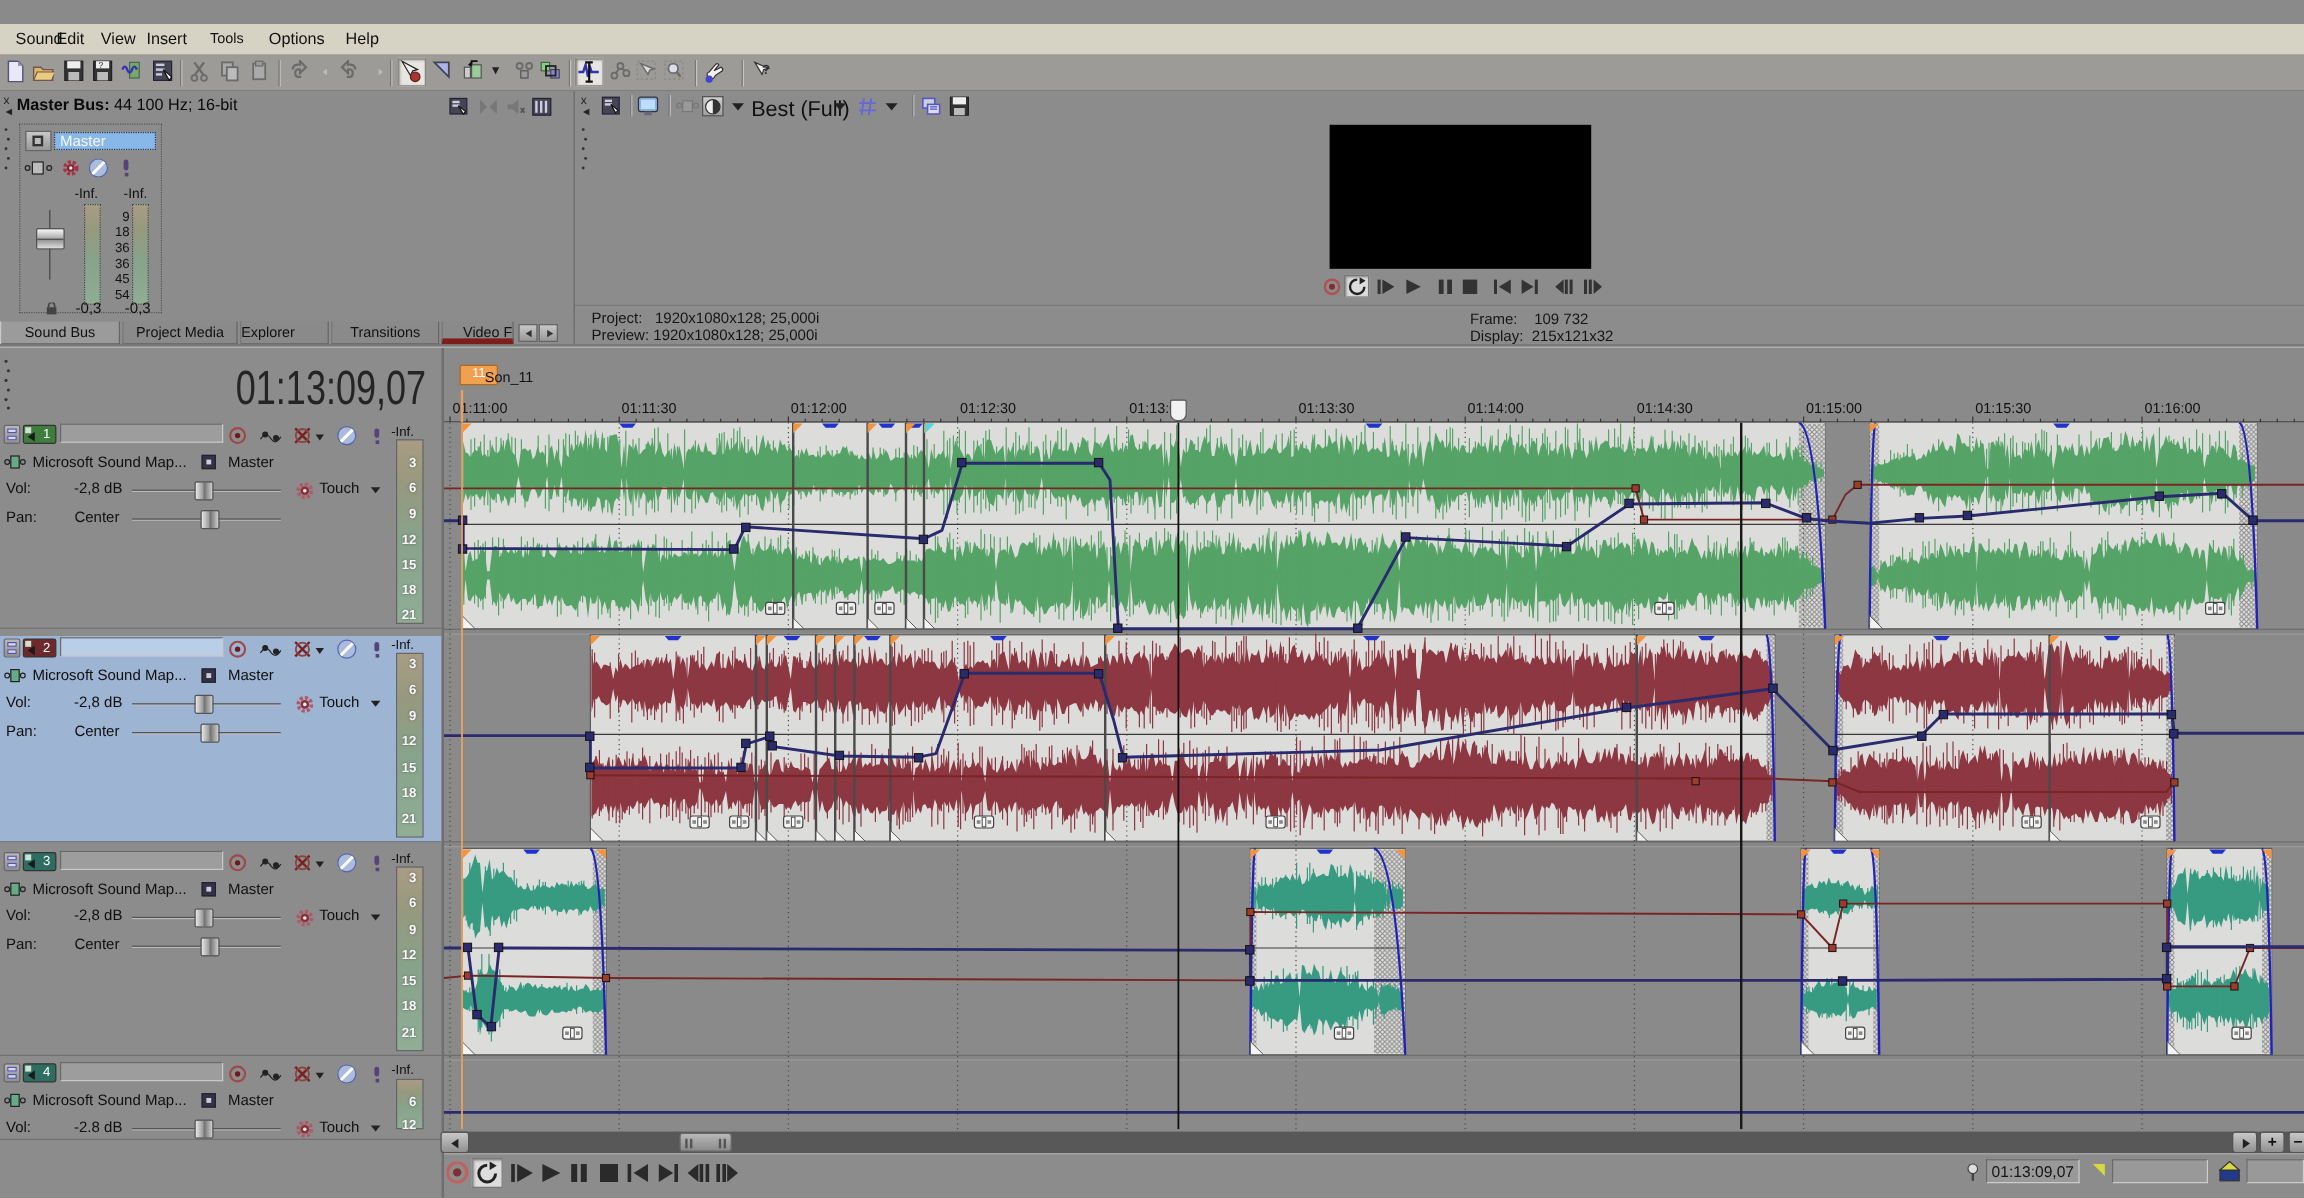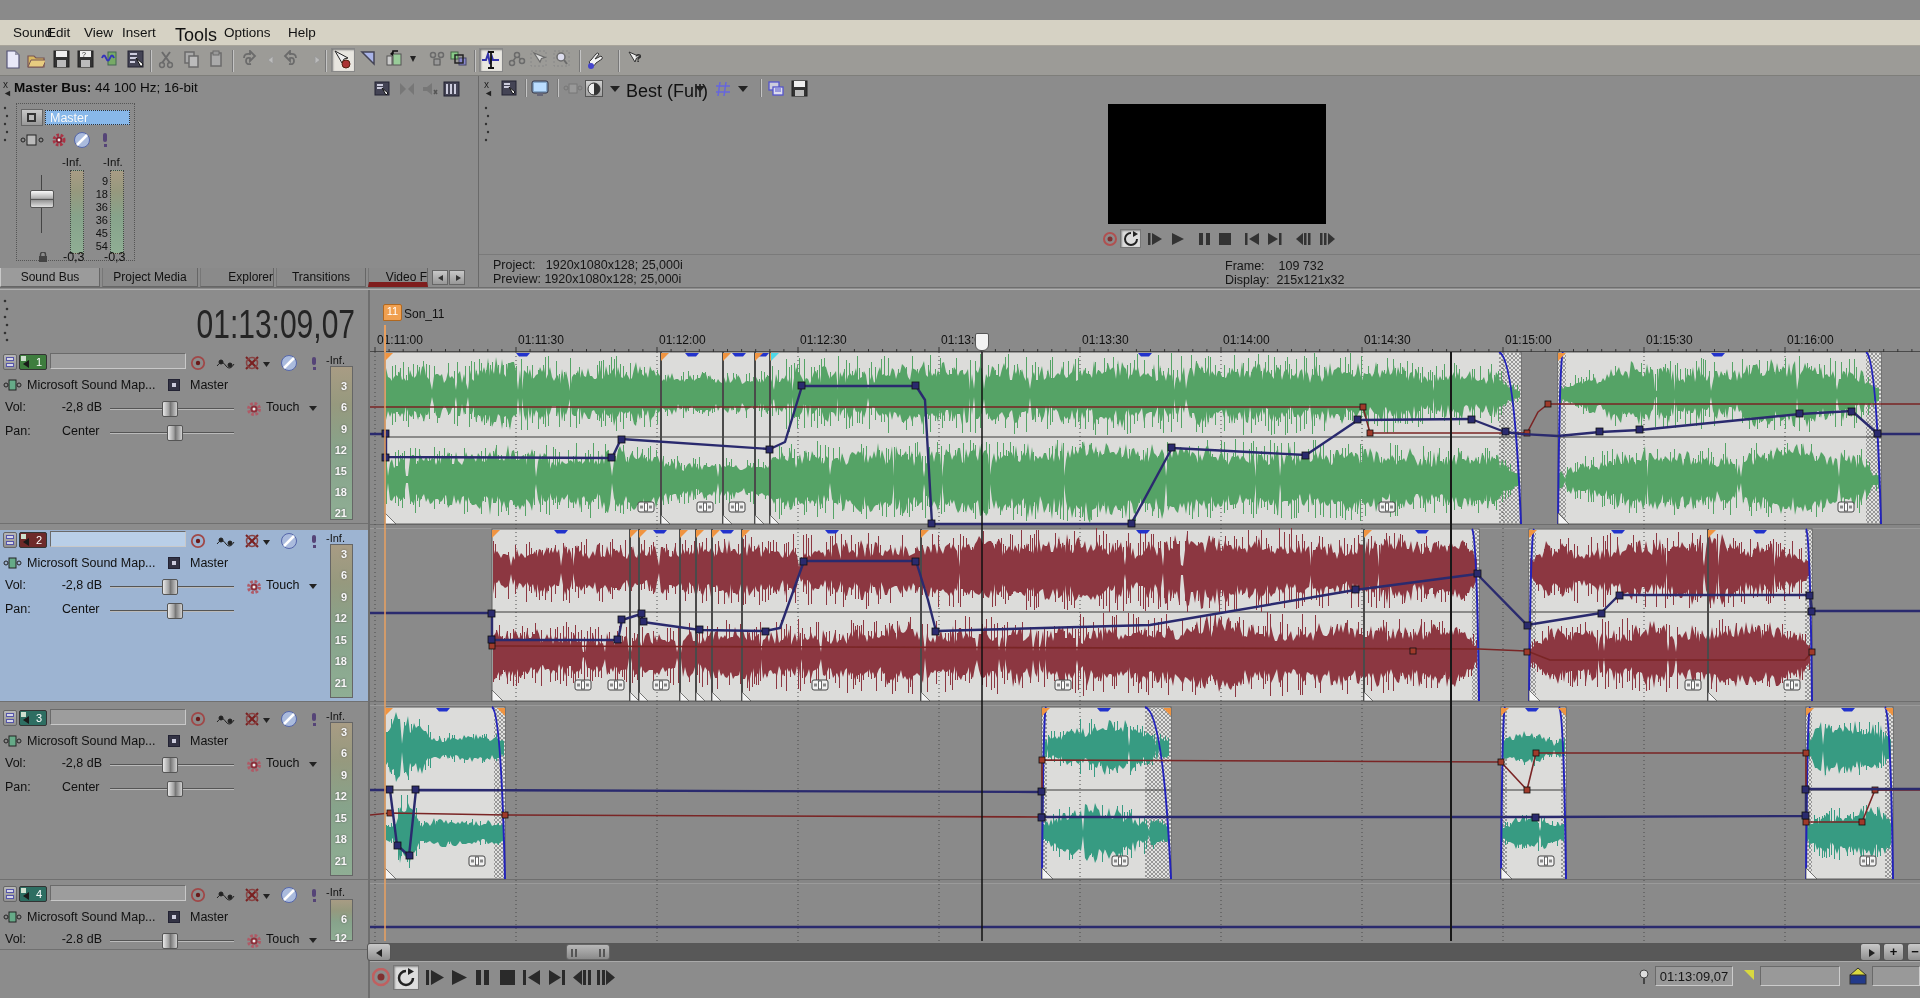--- a/index.html
+++ b/index.html
@@ -6,21 +6,21 @@
 .sep { position:absolute; top:4px; width:1px; height:22px; background:#787878; box-shadow:1px 0 0 #c4c4c4; }
 </style></head><body>
 <div id="app">
 
 
 <div style="position:absolute;left:0;top:20px;width:1920px;height:26px;background:#d6d2c4;border-bottom:1px solid #a8a49a">
   <div style="position:absolute;left:13px;top:5px;font-size:13.5px;color:#111">Sound</div>
   <div style="position:absolute;left:47px;top:5px;font-size:13.5px;color:#111">Edit</div>
   <div style="position:absolute;left:84px;top:5px;font-size:13.5px;color:#111">View</div>
   <div style="position:absolute;left:122px;top:5px;font-size:13.5px;color:#111">Insert</div>
-  <div style="position:absolute;left:175px;top:5px;font-size:18px;color:#111">Tools</div>
+  <div style="position:absolute;left:175px;top:5px;font-size:12px;color:#111">Tools</div>
   <div style="position:absolute;left:224px;top:5px;font-size:13.5px;color:#111">Options</div>
   <div style="position:absolute;left:288px;top:5px;font-size:13.5px;color:#111">Help</div>
 </div>
 
 <div style="position:absolute;left:0;top:46px;width:1920px;height:30px;background:#9c9b97;border-bottom:1px solid #7e7e7a">
 <svg width="18" height="20" style="position:absolute;left:4px;top:4px">
         <path d="M3 1 h8 l4 4 v13 h-12 Z" fill="#e8e8f8" stroke="#557" stroke-width="1.2"></path>
         <path d="M11 1 l4 4 h-4 Z" fill="#99a"></path>
       </svg>
       <svg width="18" height="20" style="position:absolute;left:27px;top:4px">
@@ -214,21 +214,21 @@
           <path d="M2.5 4 V2.5 a2.5 2.5 0 0 1 5 0 V4" fill="none" stroke="#444" stroke-width="1.4"></path>
         </svg>
     <div style="position:absolute;left:46px;top:146px;font-size:12.5px;color:#111">-0,3</div>
     <div style="position:absolute;left:87px;top:146px;font-size:12.5px;color:#111">-0,3</div>
   </div>
 </div>
 
 <div style="position:absolute;left:0;top:268px;width:478px;height:19px;background:#8c8c8c">
 <div style="position:absolute;left:0px;top:0;width:100px;height:19px;background:#9b9b9b;border-left:1px solid #c8c8c8;border-right:1px solid #666;border-bottom:1px solid #666;text-align:center;font-size:12px;color:#111;line-height:18px">Sound Bus</div>
       <div style="position:absolute;left:102px;top:0;width:96px;height:19px;background:#8a8a8a;border-left:1px solid #777;border-right:1px solid #666;border-bottom:1px solid #666;text-align:center;font-size:12px;color:#111;line-height:18px">Project Media</div>
-      <div style="position:absolute;left:200px;top:0;width:74px;height:19px;background:#8a8a8a;border-left:1px solid #777;border-right:1px solid #666;border-bottom:1px solid #666;text-align:right;font-size:12px;color:#111;line-height:18px">Explorer</div>
+      <div style="position:absolute;left:200px;top:0;width:74px;height:19px;background:#8a8a8a;border-left:1px solid #777;border-right:1px solid #666;border-bottom:1px solid #666;text-align:left;font-size:12px;color:#111;line-height:18px">Explorer</div>
       <div style="position:absolute;left:276px;top:0;width:90px;height:19px;background:#8a8a8a;border-left:1px solid #777;border-right:1px solid #666;border-bottom:1px solid #666;text-align:center;font-size:12px;color:#111;line-height:18px">Transitions</div>
       <div style="position:absolute;left:368px;top:0;width:60px;height:19px;background:#8a8a8a;border-left:1px solid #777;border-right:1px solid #666;border-bottom:5px solid #7f1d1d;text-align:right;font-size:12px;color:#111;line-height:18px">Video F</div>
       <div style="position:absolute;left:432px;top:2px;width:16px;height:15px;background:linear-gradient(#c8c8c8,#989898);border:1px solid #666">
         <div style="position:absolute;left:5px;top:4px;width:0;height:0;border-top:3.5px solid transparent;border-bottom:3.5px solid transparent;border-right:5px solid #333"></div>
       </div>
       <div style="position:absolute;left:449px;top:2px;width:16px;height:15px;background:linear-gradient(#c8c8c8,#989898);border:1px solid #666">
         <div style="position:absolute;left:6px;top:4px;width:0;height:0;border-top:3.5px solid transparent;border-bottom:3.5px solid transparent;border-left:5px solid #333"></div>
       </div>
 </div>
 
@@ -611,21 +611,21 @@
         <circle cx="8" cy="8" r="3.6" fill="#8c2f3a"></circle>
         <circle cx="8" cy="8" r="1.5" fill="#eee"></circle>
       </svg>
   <div style="position:absolute;left:266px;top:48px;font-size:12.5px;color:#101010">Touch</div>
   <div style="position:absolute;left:309px;top:54px;width:0;height:0;border-left:4px solid transparent;border-right:4px solid transparent;border-top:5px solid #222"></div>
 
 </div>
 
 
 <div style="position:absolute;left:370px;top:290px;width:1550px;height:40px;background:#8a8a8a">
-  <div style="position:absolute;left:13px;top:14px;width:19px;height:17px;background:#f0a050;border:1px solid #b06820;border-radius:2px 2px 2px 0;color:#fff;font-size:11px;text-align:center">11</div>
+  <div style="position:absolute;left:13px;top:14px;width:32px;height:17px;background:#f0a050;border:1px solid #b06820;border-radius:2px 2px 2px 0;color:#fff;font-size:11px;text-align:center">11</div>
   <div style="position:absolute;left:34px;top:17px;font-size:12px;color:#111">Son_11</div>
 <div style="position:absolute;left:14px;top:35px;width:1.5px;height:5px;background:#e8a060"></div>
 </div>
 <div style="position:absolute;left:370px;top:330px;width:1550px;height:22px;background:#8a8a8a;border-bottom:1px solid #4a4a4a">
 <div style="position:absolute;left:7px;top:3px;font-size:12px;color:#111">01:11:00</div>
       <div style="position:absolute;left:148px;top:3px;font-size:12px;color:#111">01:11:30</div>
       <div style="position:absolute;left:289px;top:3px;font-size:12px;color:#111">01:12:00</div>
       <div style="position:absolute;left:430px;top:3px;font-size:12px;color:#111">01:12:30</div>
       <div style="position:absolute;left:571px;top:3px;font-size:12px;color:#111">01:13:0</div>
       <div style="position:absolute;left:712px;top:3px;font-size:12px;color:#111">01:13:30</div>

